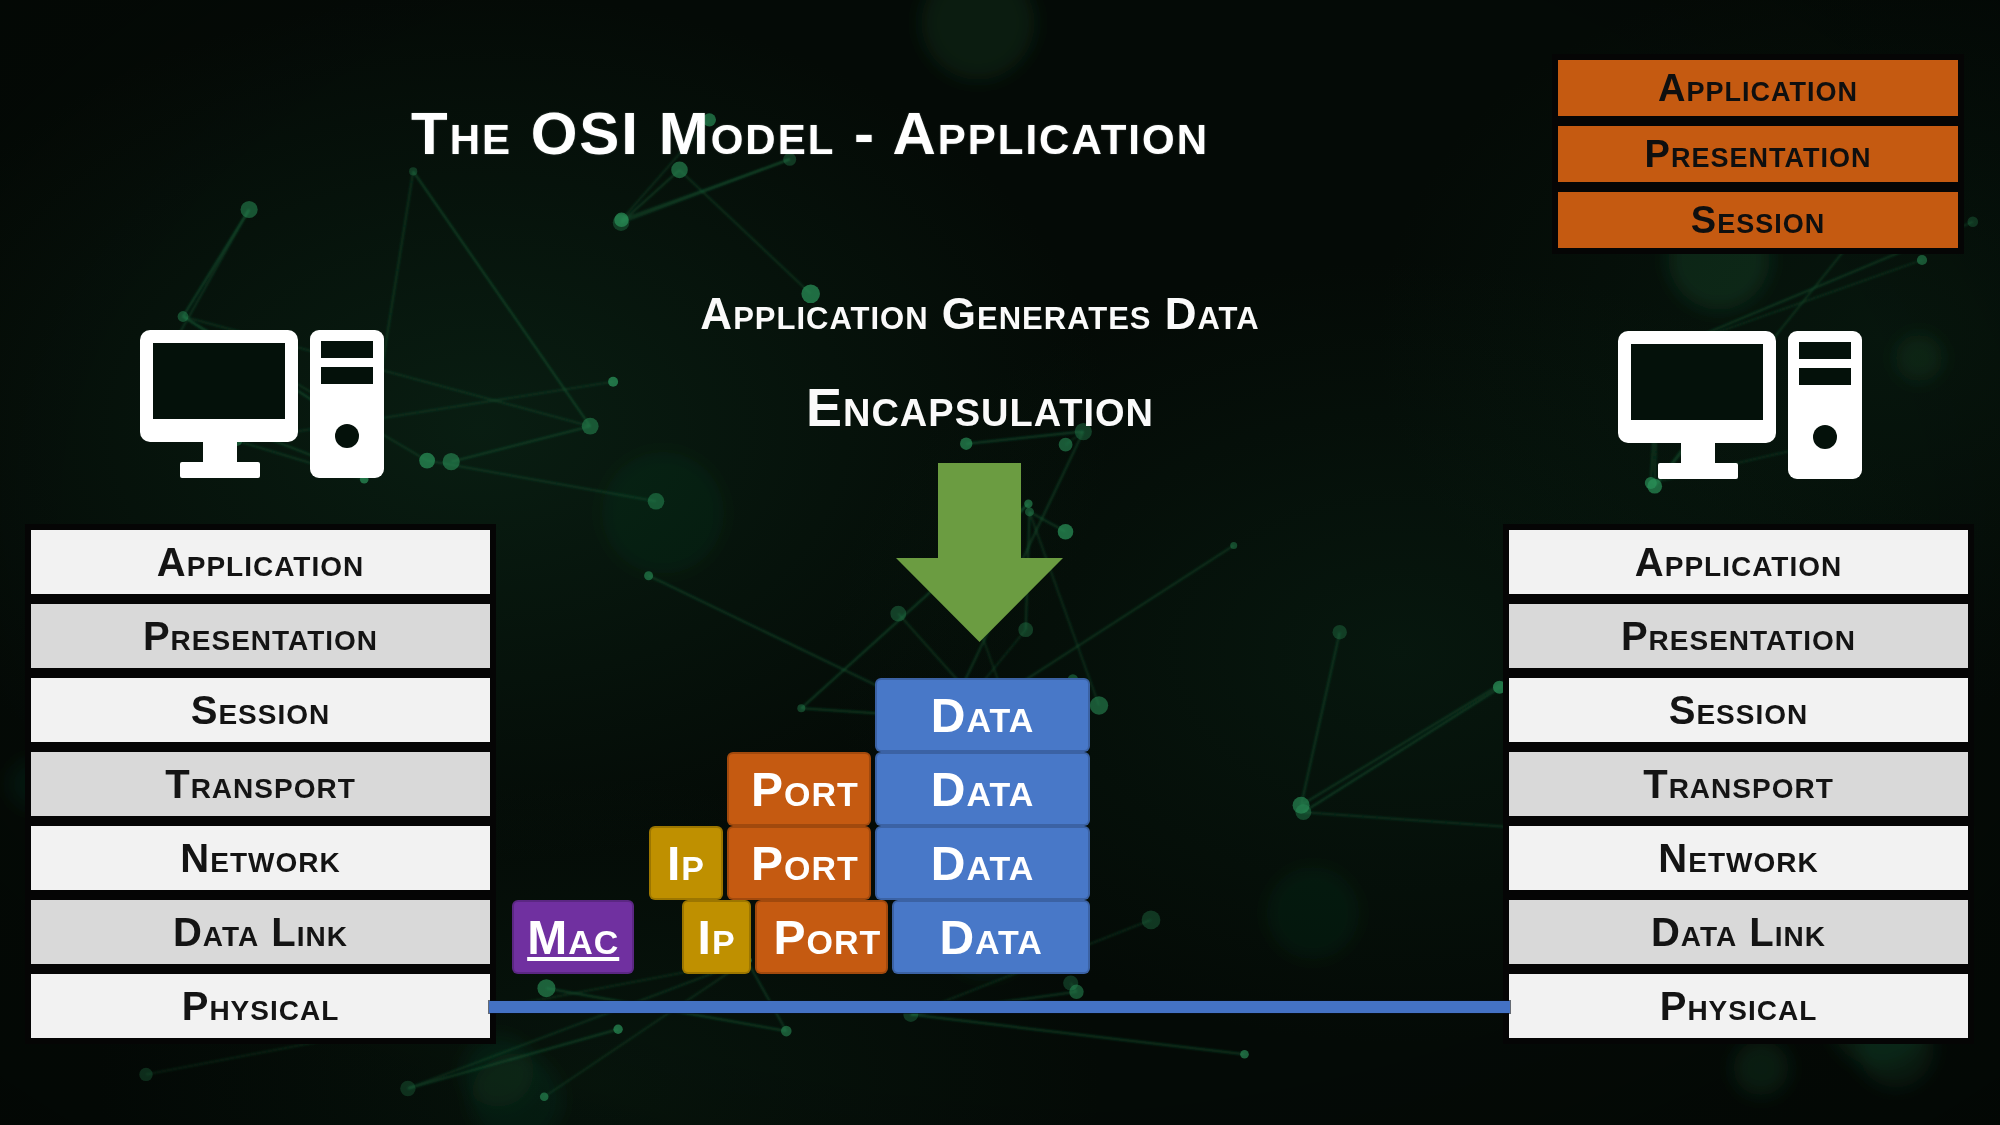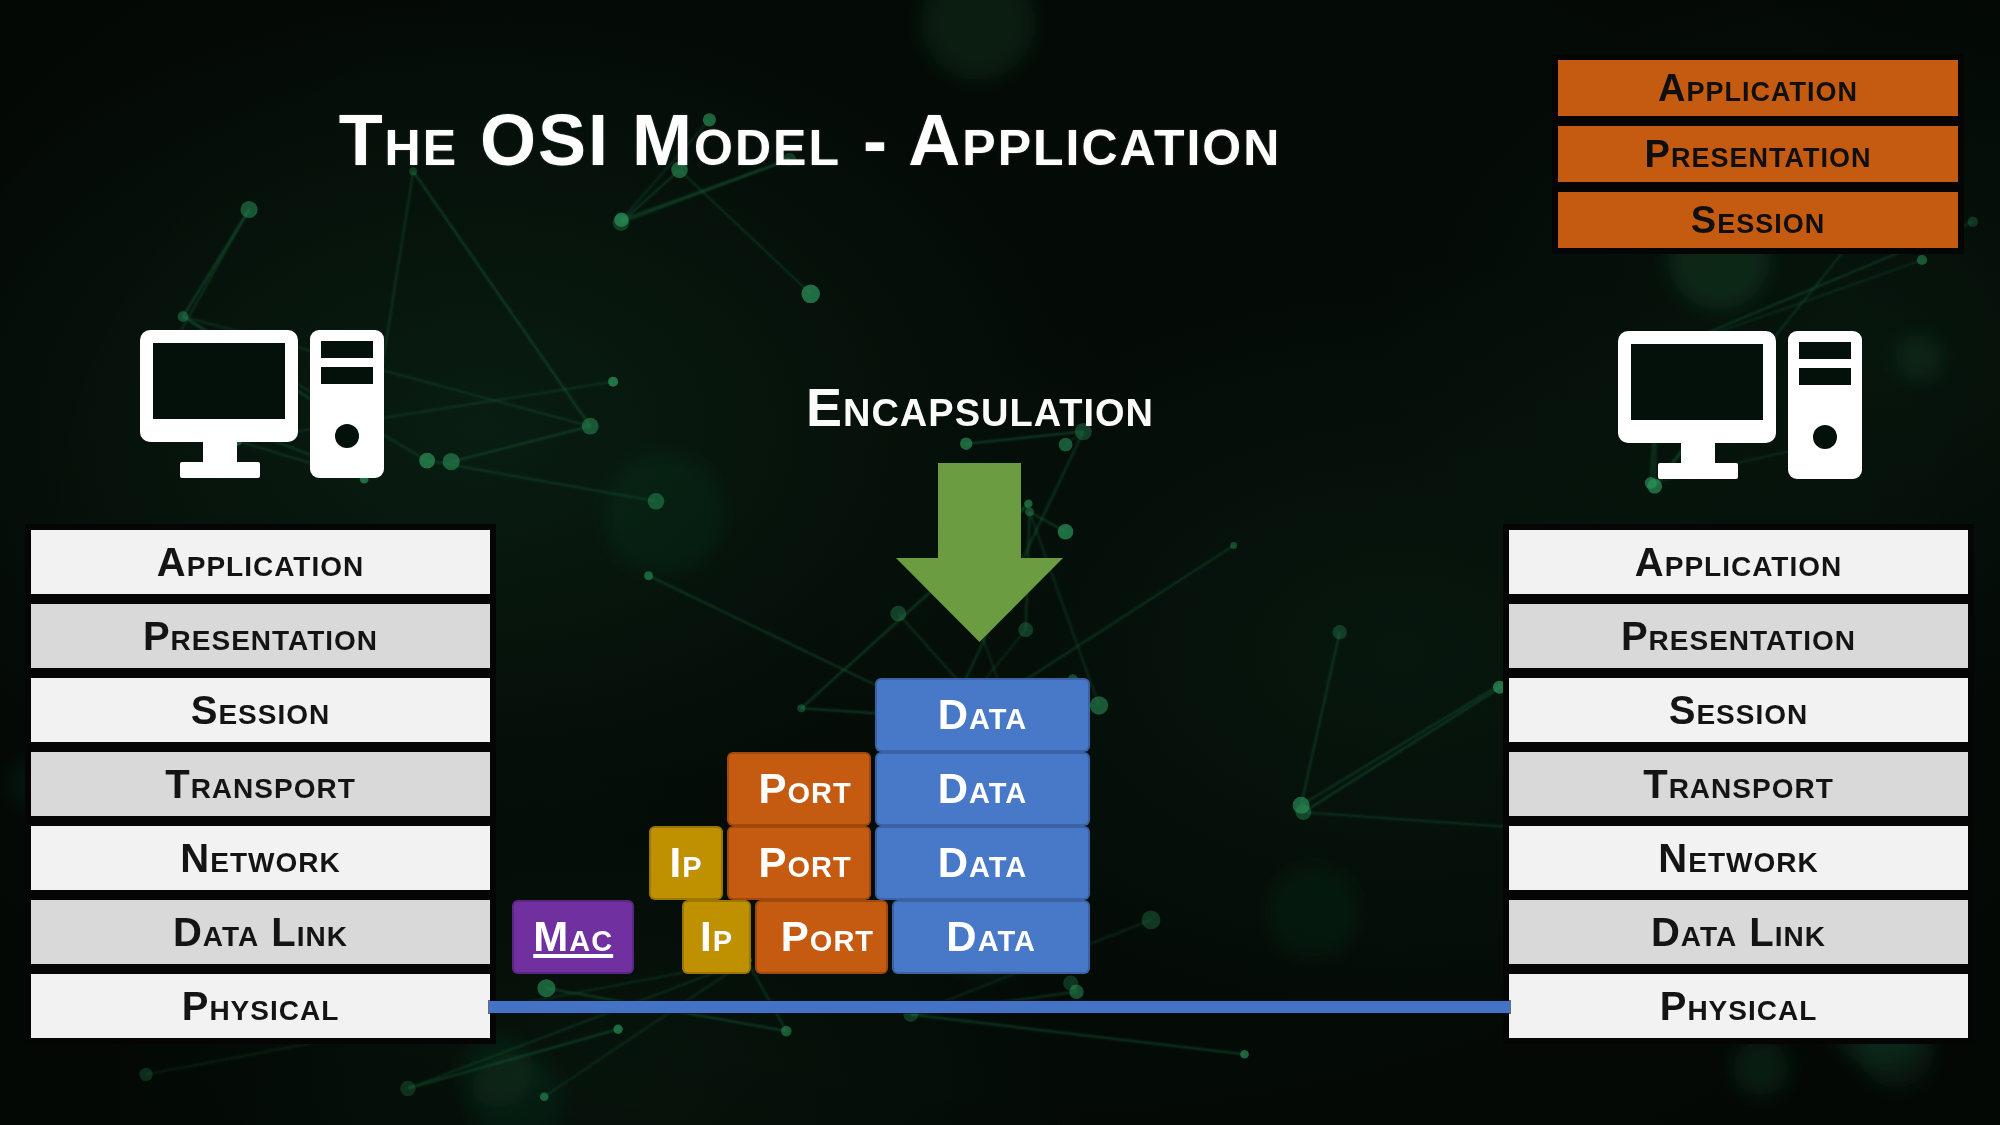--- a/index.html
+++ b/index.html
@@ -21,21 +21,21 @@
     content:"";position:absolute;inset:0;z-index:1;pointer-events:none;
     background:radial-gradient(1600px 1000px at 50% 45%, transparent 55%, rgba(0,0,0,.38) 100%);
   }
   #bg-lines line{stroke:#1c6e40;stroke-width:2;}
   #bg-dots circle{fill:#2a9159;}
   #bg-bokeh circle{fill:#1b6b3f;}
 
   .title{
     left:20px;top:104px;width:1580px;margin:0;
     text-align:center;color:#ffffff;
-    font-size:72px;font-weight:bold;line-height:1;
+    font-size:60px;font-weight:bold;line-height:1;
     font-variant:small-caps;letter-spacing:2px;
     text-shadow:0 0 2px rgba(255,255,255,.25);
   }
   .caption{
     left:500px;width:960px;text-align:center;color:#fafafa;
     font-weight:bold;font-variant:small-caps;line-height:1;letter-spacing:1px;
   }
   .caption-top{top:292px;font-size:44px;}
   .caption-bottom{top:380px;font-size:54px;}
 
@@ -63,21 +63,21 @@
   .osi-layer:nth-child(even){background:var(--layer-dark,#D9D9D9);}
 
   .encap{left:512px;top:678px;width:578px;}
   .encap-row{
     display:flex;justify-content:flex-end;column-gap:4px;
     height:66px;margin-bottom:8px;
   }
   .encap-cell{
     box-sizing:border-box;height:74px;border-radius:6px;
     display:flex;align-items:center;justify-content:center;
-    color:#ffffff;font-size:42px;font-weight:bold;font-variant:small-caps;letter-spacing:1px;
+    color:#ffffff;font-size:48px;font-weight:bold;font-variant:small-caps;letter-spacing:1px;
     border:2px solid rgba(0,0,0,.18);
   }
   .cell-data{width:215px;background:var(--data-blue,#4878C8);}
   .cell-port{width:144px;background:var(--orange,#C55A11);padding-left:12px;}
   .cell-ip{width:74px;background:var(--gold,#BF9000);margin-left:44px;}
   .cell-mac{width:133px;background:var(--purple,#7030A0);text-decoration:underline;}
 
   .link-line{
     left:489px;top:1001px;width:1021px;height:12px;
     background:var(--line-blue,#4472C4);
@@ -264,20 +264,21 @@
   </svg>
 
   <h1 class="title">The OSI Model - Application</h1>
 
   <div class="mini-stack">
     <div class="mini-layer">Application</div>
     <div class="mini-layer">Presentation</div>
     <div class="mini-layer">Session</div>
   </div>
 
+  <div class="caption caption-top">Application Generates Data</div>
   <div class="caption caption-bottom">Encapsulation</div>
 
   <svg class="pc-left" width="244" height="150" viewBox="0 0 244 150">
     <rect x="0" y="0" width="158" height="112" rx="10" fill="#ffffff"></rect>
     <rect x="13" y="13" width="132" height="76" fill="#04110a"></rect>
     <rect x="63" y="110" width="34" height="24" fill="#ffffff"></rect>
     <rect x="40" y="132" width="80" height="16" rx="2" fill="#ffffff"></rect>
     <rect x="170" y="0" width="74" height="148" rx="9" fill="#ffffff"></rect>
     <rect x="181" y="11" width="52" height="17" fill="#04110a"></rect>
     <rect x="181" y="37" width="52" height="17" fill="#04110a"></rect>

